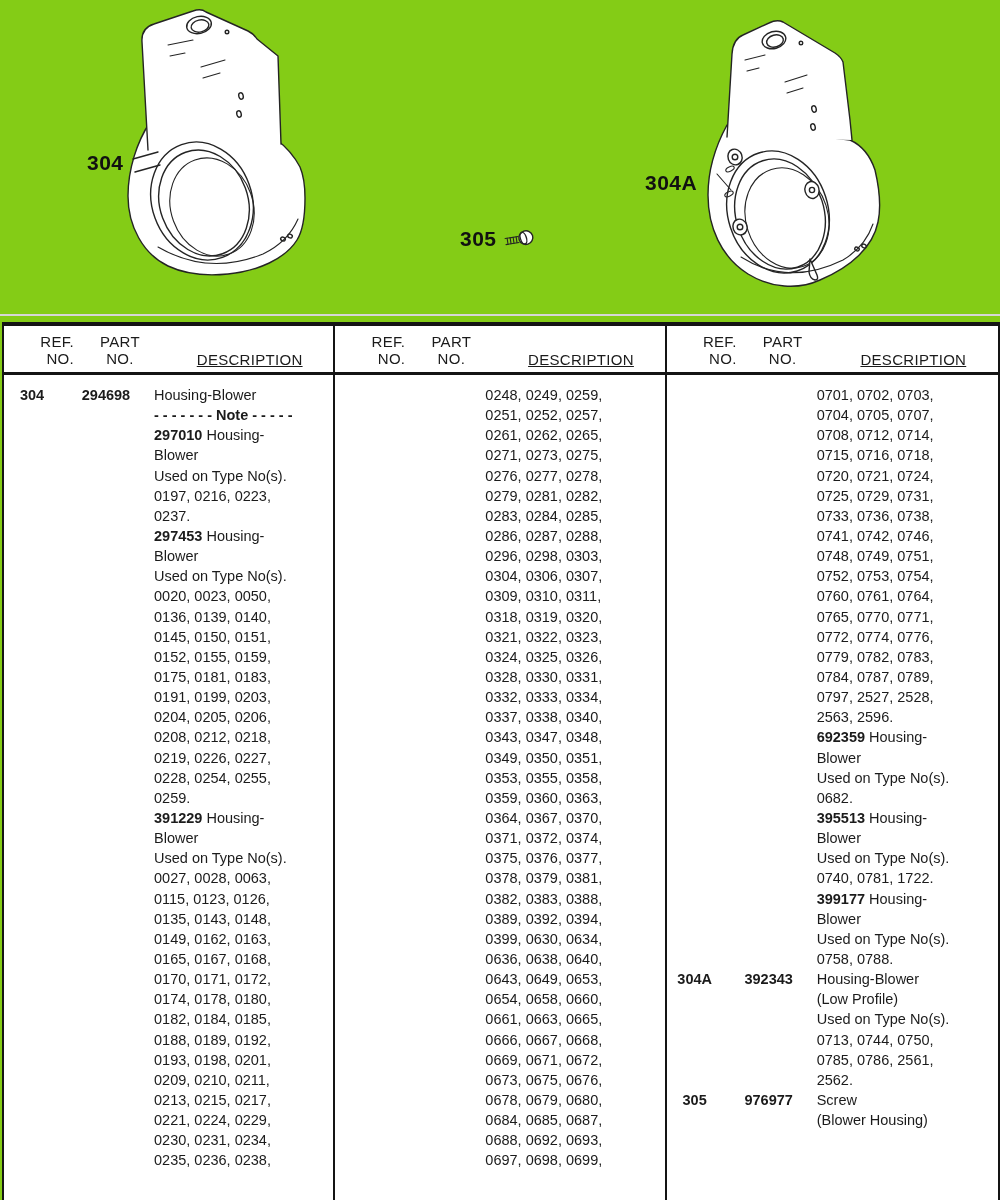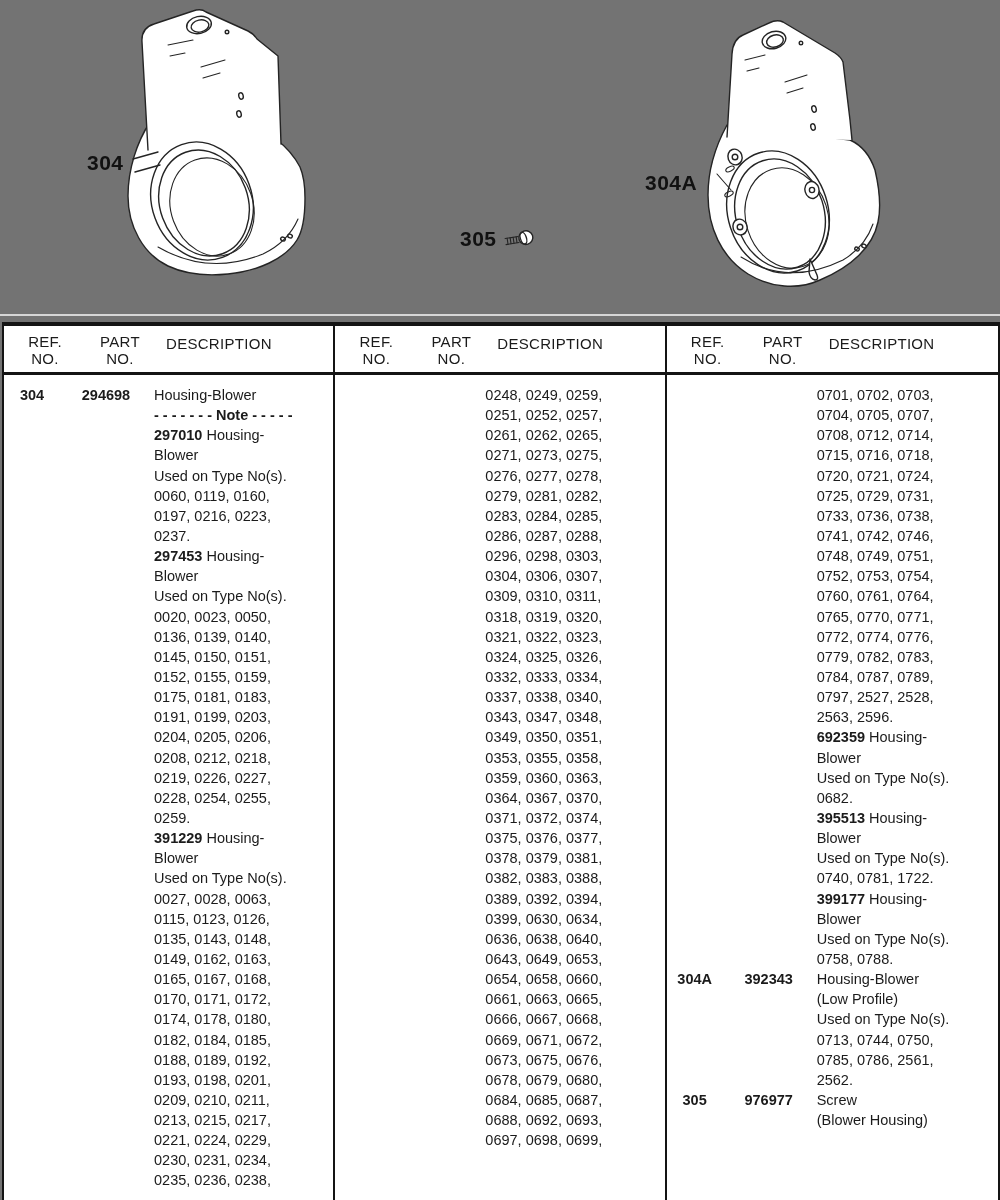--- a/index.html
+++ b/index.html
@@ -1,34 +1,34 @@
 <!DOCTYPE html>
 <html><head>
 <meta charset="utf-8">
 <style>
   html,body{margin:0;padding:0;background:#fff;}
-  .page{position:relative;width:1000px;height:1200px;background:#737373;overflow:hidden;
+  .page{position:relative;width:1000px;height:1200px;background:#84cc16;overflow:hidden;
         font-family:"Liberation Sans","DejaVu Sans",sans-serif;color:#1b1b1b;}
   .fig-label{position:absolute;font-weight:bold;font-size:21px;letter-spacing:.5px;color:#111;}
   .fig-svg{position:absolute;}
   .draw path,.draw ellipse,.draw circle,.draw line{stroke:#242424;stroke-width:1.4;fill:none;
         stroke-linecap:round;stroke-linejoin:round;}
   .draw .f{fill:#ffffff;}
   .draw .thin{stroke-width:1.1;}
   .scanline{position:absolute;left:0;top:314px;width:100%;height:2px;background:#d6d6d6;}
   .ptable{position:absolute;left:2px;top:322px;width:994px;height:876px;
         border-top:4px solid #141414;border-left:2px solid #141414;border-right:2px solid #141414;
         display:grid;grid-template-columns:1fr 1fr 1fr;background:#fff;}
   .colgroup{border-right:2px solid #141414;overflow:hidden;}
   .colgroup.last{border-right:none;}
   .thead{height:44px;border-bottom:3px solid #141414;display:flex;align-items:center;
         font-size:15px;padding:2px 0 0 12px;letter-spacing:.3px;}
-  .h-ref{width:58px;text-align:center;display:flex;flex-direction:column;line-height:17px;}
+  .h-ref{width:58px;text-align:right;display:flex;flex-direction:column;line-height:17px;}
   .h-part{width:92px;text-align:center;display:flex;flex-direction:column;line-height:17px;}
-  .h-desc{flex:1;align-self:flex-end;padding-bottom:20px;}
+  .h-desc{flex:1;text-align:center;align-self:flex-end;padding-bottom:4px;text-decoration:underline;}
   .tbody{padding-top:10px;font-size:14.5px;}
   .trow{display:flex;height:20.15px;line-height:20.15px;white-space:nowrap;}
   .c-ref{width:56px;text-align:center;font-weight:bold;flex:none;}
   .c-part{width:92px;text-align:center;font-weight:bold;flex:none;}
   .c-desc{flex:1;padding-left:2px;overflow:visible;}
   .c-desc b{font-weight:bold;}
 </style>
 </head>
 <body>
 
@@ -149,25 +149,20 @@
             <span class="c-desc">Blower</span>
           </div>
           <div class="trow">
             <span class="c-ref"></span>
             <span class="c-part"></span>
             <span class="c-desc">Used on Type No(s).</span>
           </div>
           <div class="trow">
             <span class="c-ref"></span>
             <span class="c-part"></span>
-            <span class="c-desc">0060, 0119, 0160,</span>
-          </div>
-          <div class="trow">
-            <span class="c-ref"></span>
-            <span class="c-part"></span>
             <span class="c-desc">0197, 0216, 0223,</span>
           </div>
           <div class="trow">
             <span class="c-ref"></span>
             <span class="c-part"></span>
             <span class="c-desc">0237.</span>
           </div>
           <div class="trow">
             <span class="c-ref"></span>
             <span class="c-part"></span>
@@ -410,20 +405,25 @@
             <span class="c-desc">0321, 0322, 0323,</span>
           </div>
           <div class="trow">
             <span class="c-ref"></span>
             <span class="c-part"></span>
             <span class="c-desc">0324, 0325, 0326,</span>
           </div>
           <div class="trow">
             <span class="c-ref"></span>
             <span class="c-part"></span>
+            <span class="c-desc">0328, 0330, 0331,</span>
+          </div>
+          <div class="trow">
+            <span class="c-ref"></span>
+            <span class="c-part"></span>
             <span class="c-desc">0332, 0333, 0334,</span>
           </div>
           <div class="trow">
             <span class="c-ref"></span>
             <span class="c-part"></span>
             <span class="c-desc">0337, 0338, 0340,</span>
           </div>
           <div class="trow">
             <span class="c-ref"></span>
             <span class="c-part"></span>

